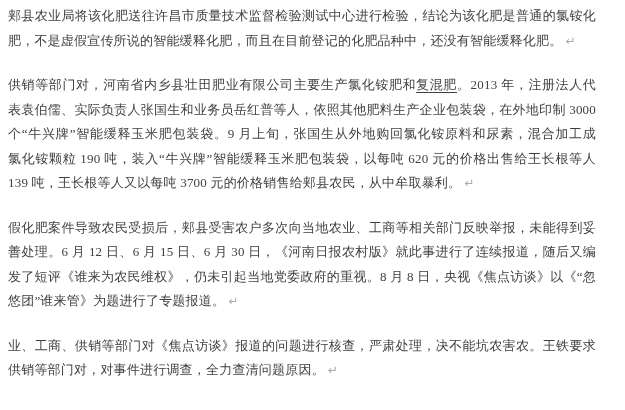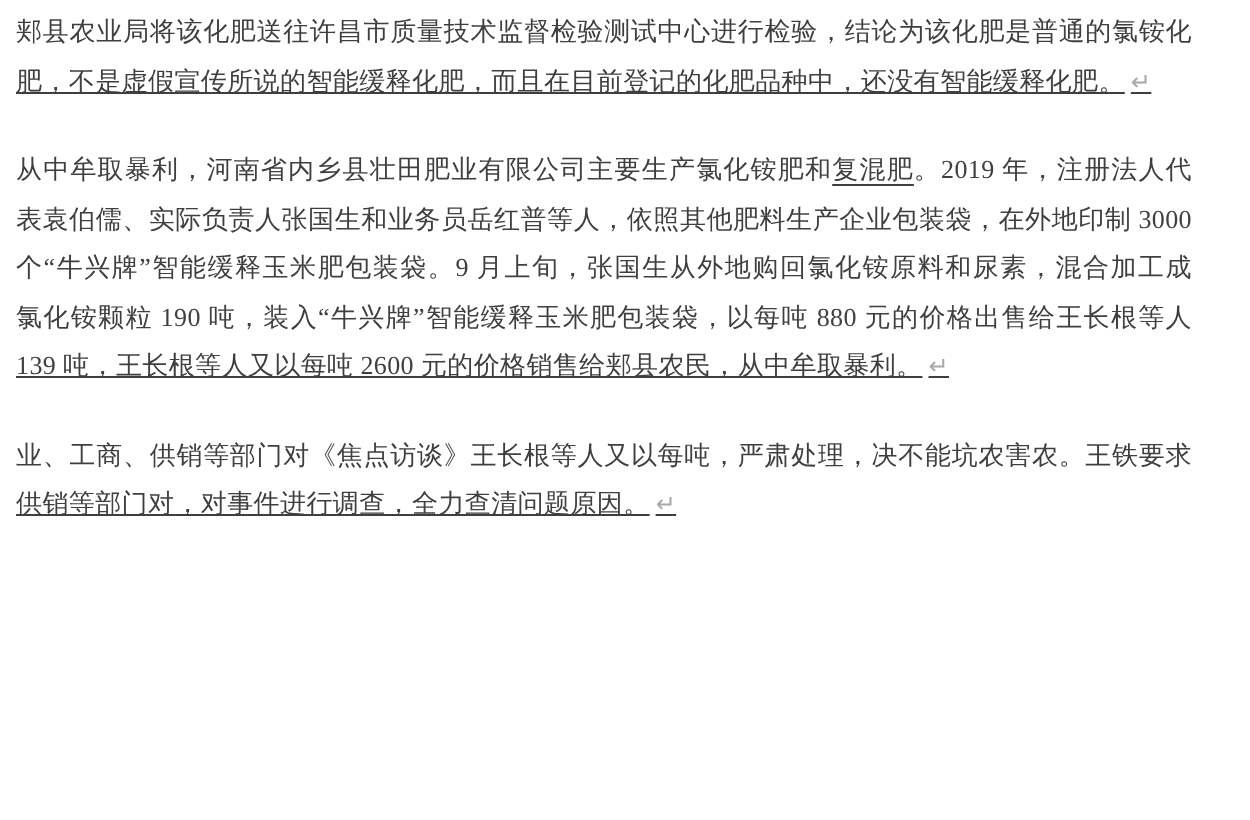--- a/index.html
+++ b/index.html
@@ -20,21 +20,21 @@
     border-radius: 28px;
   }
   .para { margin: 0 0 20px 0; }
   .line {
     font-size: 13px;
     line-height: 24.5px;
     text-align: justify;
     text-align-last: justify;
     letter-spacing: 0.2px;
   }
-  .line.last { text-align-last: left; text-decoration: underline; }
+  .line.last { text-align-last: left; }
   .squiggle {
     text-decoration-line: underline;
     text-decoration-style: wavy;
     text-decoration-color: #ff3333;
     text-decoration-thickness: 1px;
     text-underline-offset: 3px;
     text-decoration: underline;
   }
   .pmark {
     color: #a9a9a9;
@@ -50,31 +50,39 @@
 
   <div class="para">
     <div class="line">郏县农业局将该化肥送往许昌市质量技术监督检验测试中心进行检验，结论为该化肥是普通的氯铵化</div>
     <div class="line last">
       <span>肥，不是虚假宣传所说的智能缓释化肥，而且在目前登记的化肥品种中，还没有智能缓释化肥。</span><span class="pmark">↵</span>
     </div>
   </div>
 
   <div class="para">
     <div class="line">
-      <span>从中牟取暴利，河南省内乡县壮田肥业有限公司主要生产氯化铵肥和</span><span class="squiggle">复混肥</span><span>。2019 年，注册法人代</span>
+      <span>供销等部门对，河南省内乡县壮田肥业有限公司主要生产氯化铵肥和</span><span class="squiggle">复混肥</span><span>。2013 年，注册法人代</span>
     </div>
     <div class="line">表袁伯儒、实际负责人张国生和业务员岳红普等人，依照其他肥料生产企业包装袋，在外地印制 3000</div>
     <div class="line">个“牛兴牌”智能缓释玉米肥包装袋。9 月上旬，张国生从外地购回氯化铵原料和尿素，混合加工成</div>
-    <div class="line">氯化铵颗粒 190 吨，装入“牛兴牌”智能缓释玉米肥包装袋，以每吨 880 元的价格出售给王长根等人</div>
+    <div class="line">氯化铵颗粒 190 吨，装入“牛兴牌”智能缓释玉米肥包装袋，以每吨 620 元的价格出售给王长根等人</div>
     <div class="line last">
-      <span>139 吨，王长根等人又以每吨 2600 元的价格销售给郏县农民，从中牟取暴利。</span><span class="pmark">↵</span>
+      <span>139 吨，王长根等人又以每吨 3700 元的价格销售给郏县农民，从中牟取暴利。</span><span class="pmark">↵</span>
     </div>
   </div>
 
+  <div class="para">
+    <div class="line">假化肥案件导致农民受损后，郏县受害农户多次向当地农业、工商等相关部门反映举报，未能得到妥</div>
+    <div class="line">善处理。6 月 12 日、6 月 15 日、6 月 30 日，《河南日报农村版》就此事进行了连续报道，随后又编</div>
+    <div class="line">发了短评《谁来为农民维权》，仍未引起当地党委政府的重视。8 月 8 日，央视《焦点访谈》以《“忽</div>
+    <div class="line last">
+      <span>悠团”谁来管》为题进行了专题报道。</span><span class="pmark">↵</span>
+    </div>
+  </div>
 
   <div class="para">
-    <div class="line">业、工商、供销等部门对《焦点访谈》王长根等人又以每吨，严肃处理，决不能坑农害农。王铁要求</div>
+    <div class="line">业、工商、供销等部门对《焦点访谈》报道的问题进行核查，严肃处理，决不能坑农害农。王铁要求</div>
     <div class="line last">
       <span>供销等部门对，对事件进行调查，全力查清问题原因。</span><span class="pmark">↵</span>
     </div>
   </div>
 
 </div>
 
 </body></html>

